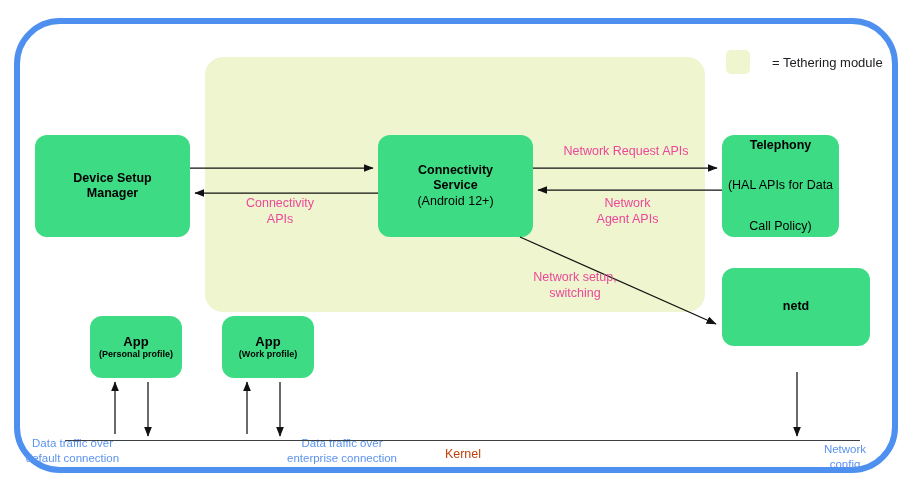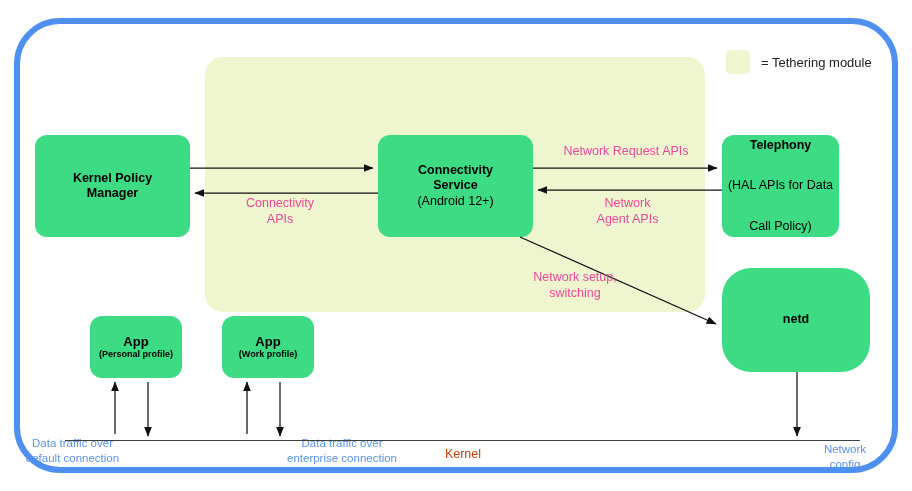--- a/index.html
+++ b/index.html
@@ -20,27 +20,27 @@
     position:absolute;background:#3ddc84;border-radius:12px;
     display:flex;flex-direction:column;align-items:center;justify-content:center;
     text-align:center;color:#000;line-height:1.22;
   }
   .gbox .t1{font-weight:bold;}
   .gbox .t2{font-weight:normal;}
 
   #box-dpm{left:35px;top:135px;width:155px;height:102px;font-size:12.5px;}
   #box-cs{left:378px;top:135px;width:155px;height:102px;font-size:12.5px;}
   #box-tel{left:722px;top:135px;width:117px;height:102px;font-size:12.5px;gap:25px;}
-  #box-netd{left:722px;top:268px;width:148px;height:104px;font-size:12.5px;border-radius:29px;}
+  #box-netd{left:722px;top:268px;width:148px;height:78px;font-size:12.5px;}
   #box-app1{left:90px;top:316px;width:92px;height:62px;}
   #box-app2{left:222px;top:316px;width:92px;height:62px;}
   #box-app1 .t1,#box-app2 .t1{font-size:13px;}
   #box-app1 .t2,#box-app2 .t2{font-size:9px;font-weight:bold;}
 
-  .legend{position:absolute;left:726px;top:50px;display:flex;align-items:center;gap:11px;text-align:right;}
+  .legend{position:absolute;left:726px;top:50px;display:flex;align-items:center;gap:22px;text-align:right;}
   .legend-swatch{width:24px;height:24px;background:#eef5cf;border-radius:5px;}
   .legend-text{font-size:13px;color:#202124;}
 
   .lbl{position:absolute;font-size:12.5px;color:#ec4899;text-align:center;line-height:1.25;white-space:pre-line;}
   .lbl-blue{position:absolute;font-size:11.5px;color:#5b93ee;text-align:center;line-height:1.3;white-space:pre-line;margin-top:47px;}
 
   svg.arrows{position:absolute;left:0;top:0;width:912px;height:491px;overflow:visible;}
 
   .kernel-line{position:absolute;left:65px;top:440px;width:795px;height:1px;background:#3c4043;}
   .kernel-label{position:absolute;left:0;top:447px;width:912px;text-align:center;font-size:12.5px;color:#c2410c;padding-left:7px;}
@@ -53,21 +53,21 @@
   <div class="outer-border"></div>
 
   <div class="tether-region"></div>
 
   <div class="legend">
     <div class="legend-swatch"></div>
     <div class="legend-text">= Tethering module</div>
   </div>
 
   <div class="gbox" id="box-dpm">
-    <span class="t1">Kernel Policy</span>
+    <span class="t1">Device Setup</span>
     <span class="t1">Manager</span>
   </div>
 
   <div class="gbox" id="box-cs">
     <span class="t1">Connectivity</span>
     <span class="t1">Service</span>
     <span class="t2">(Android 12+)</span>
   </div>
 
   <div class="gbox" id="box-tel">

